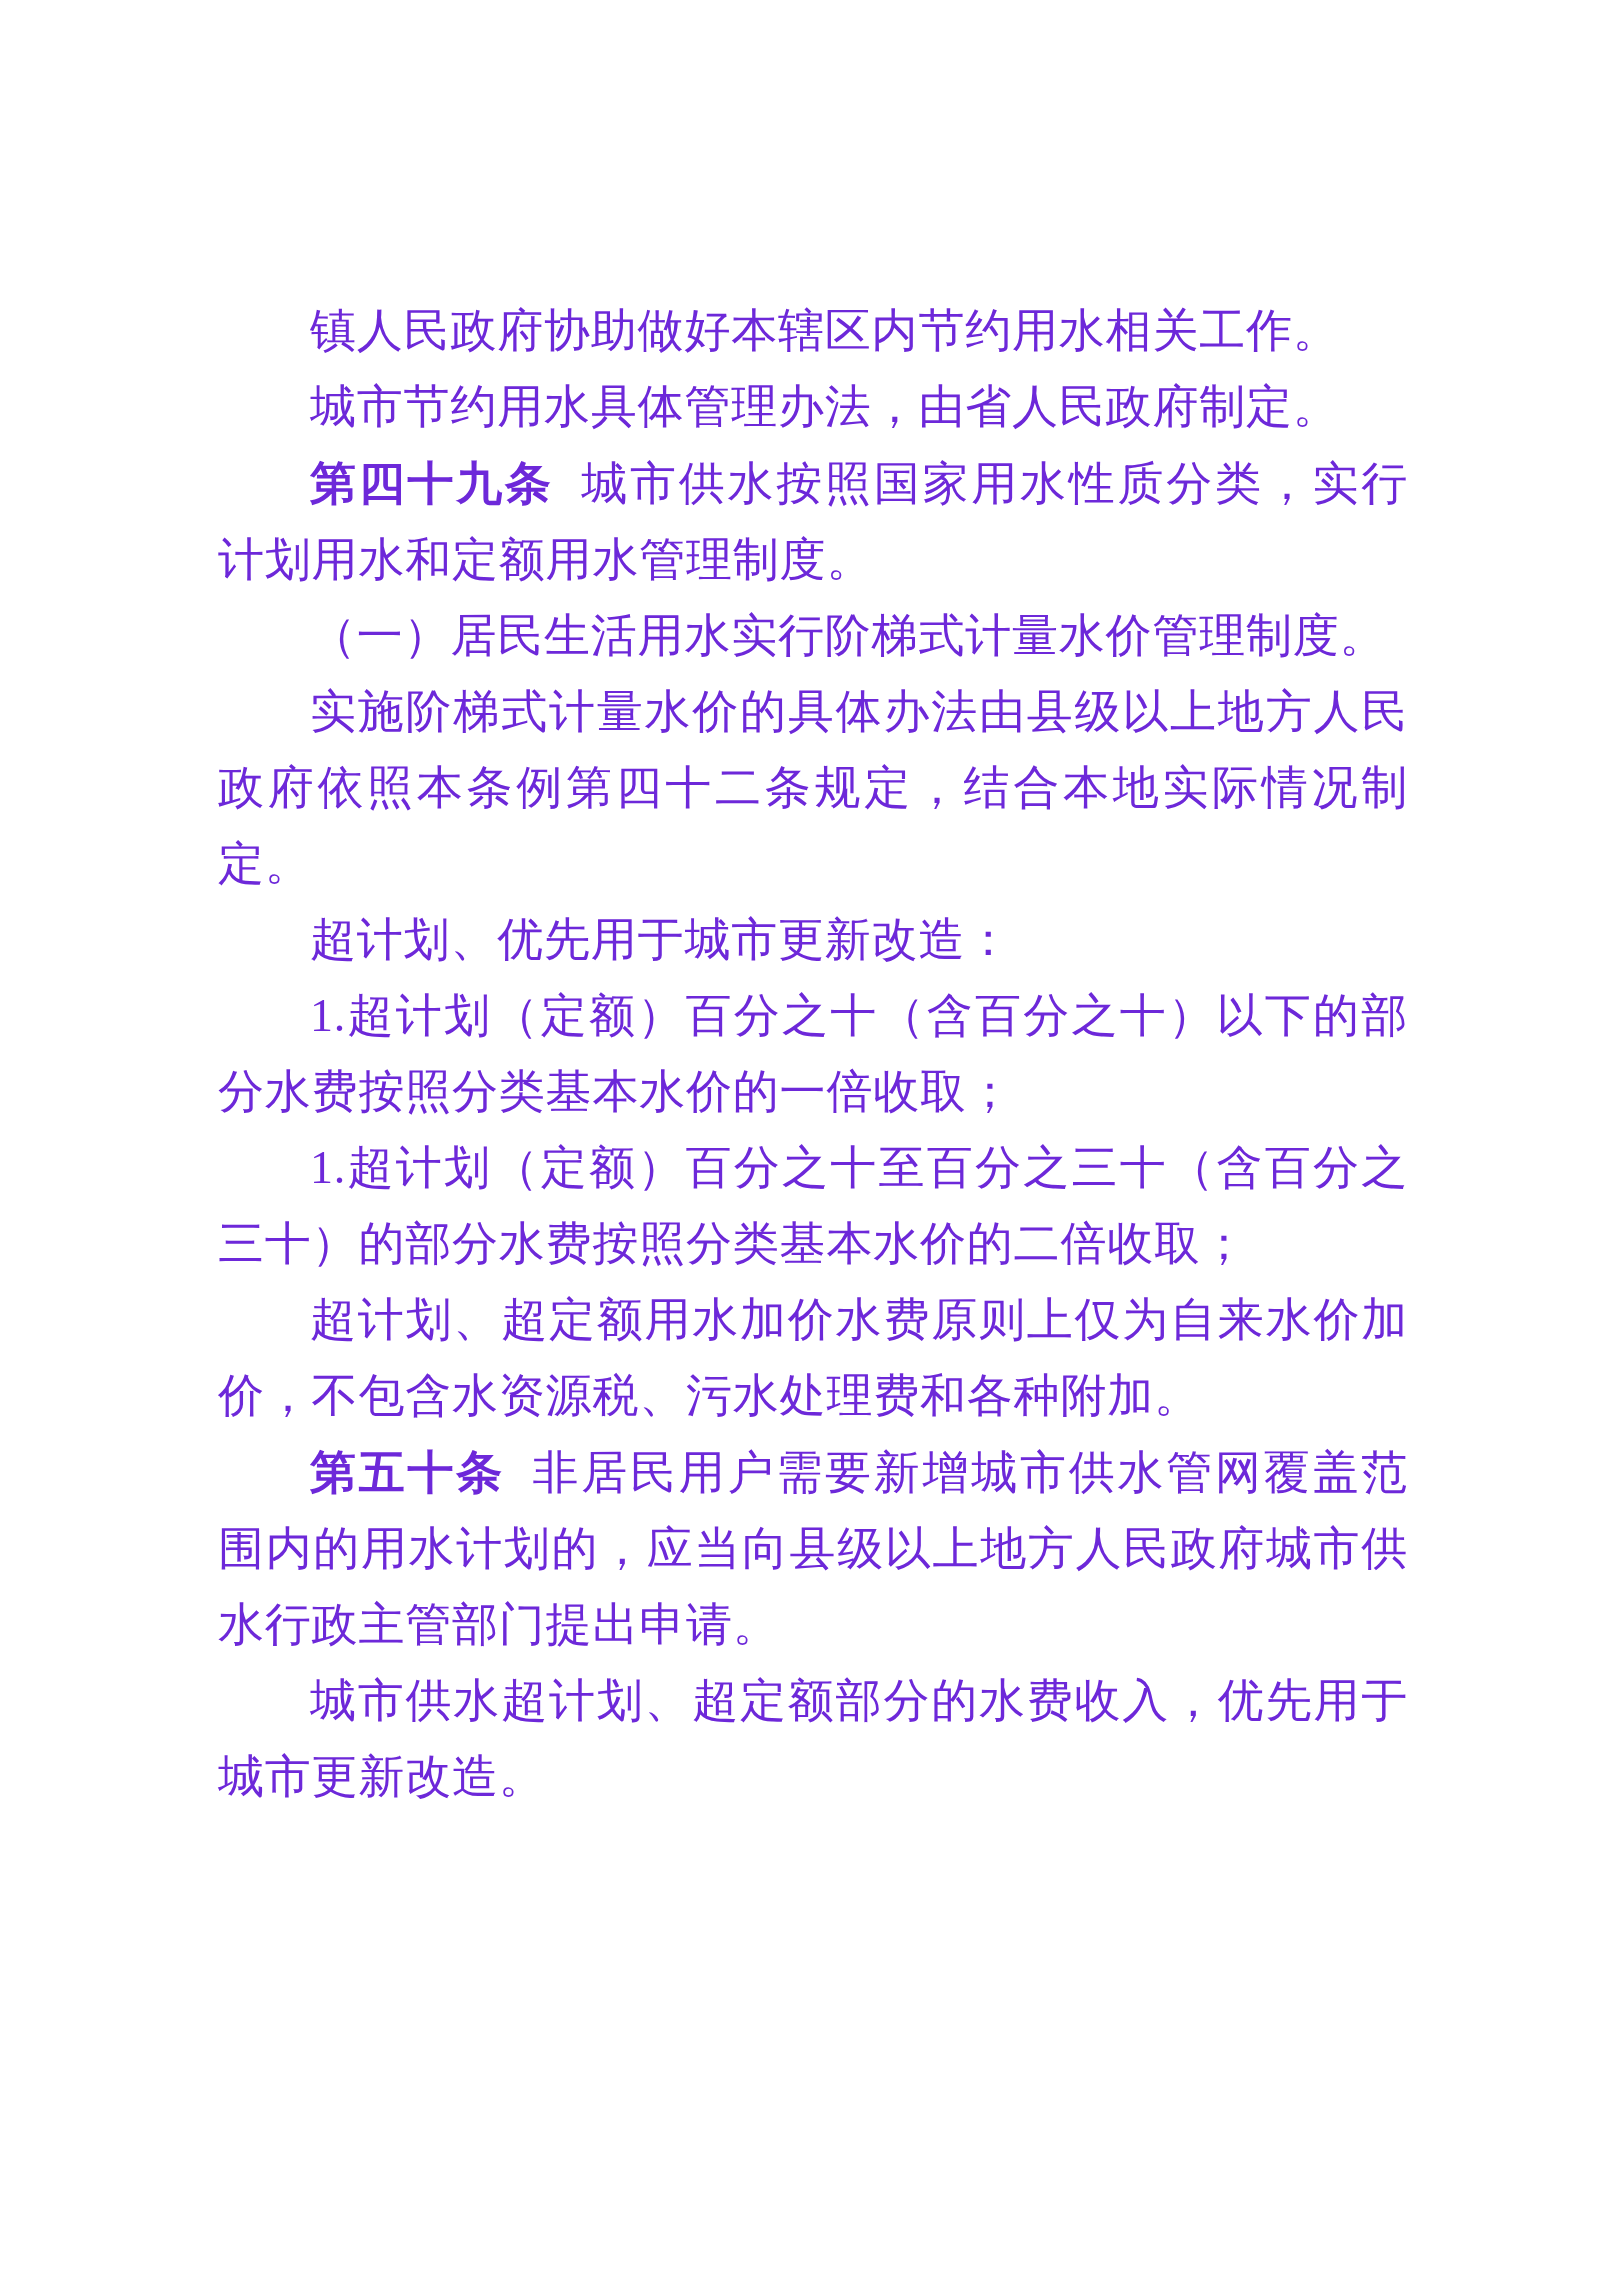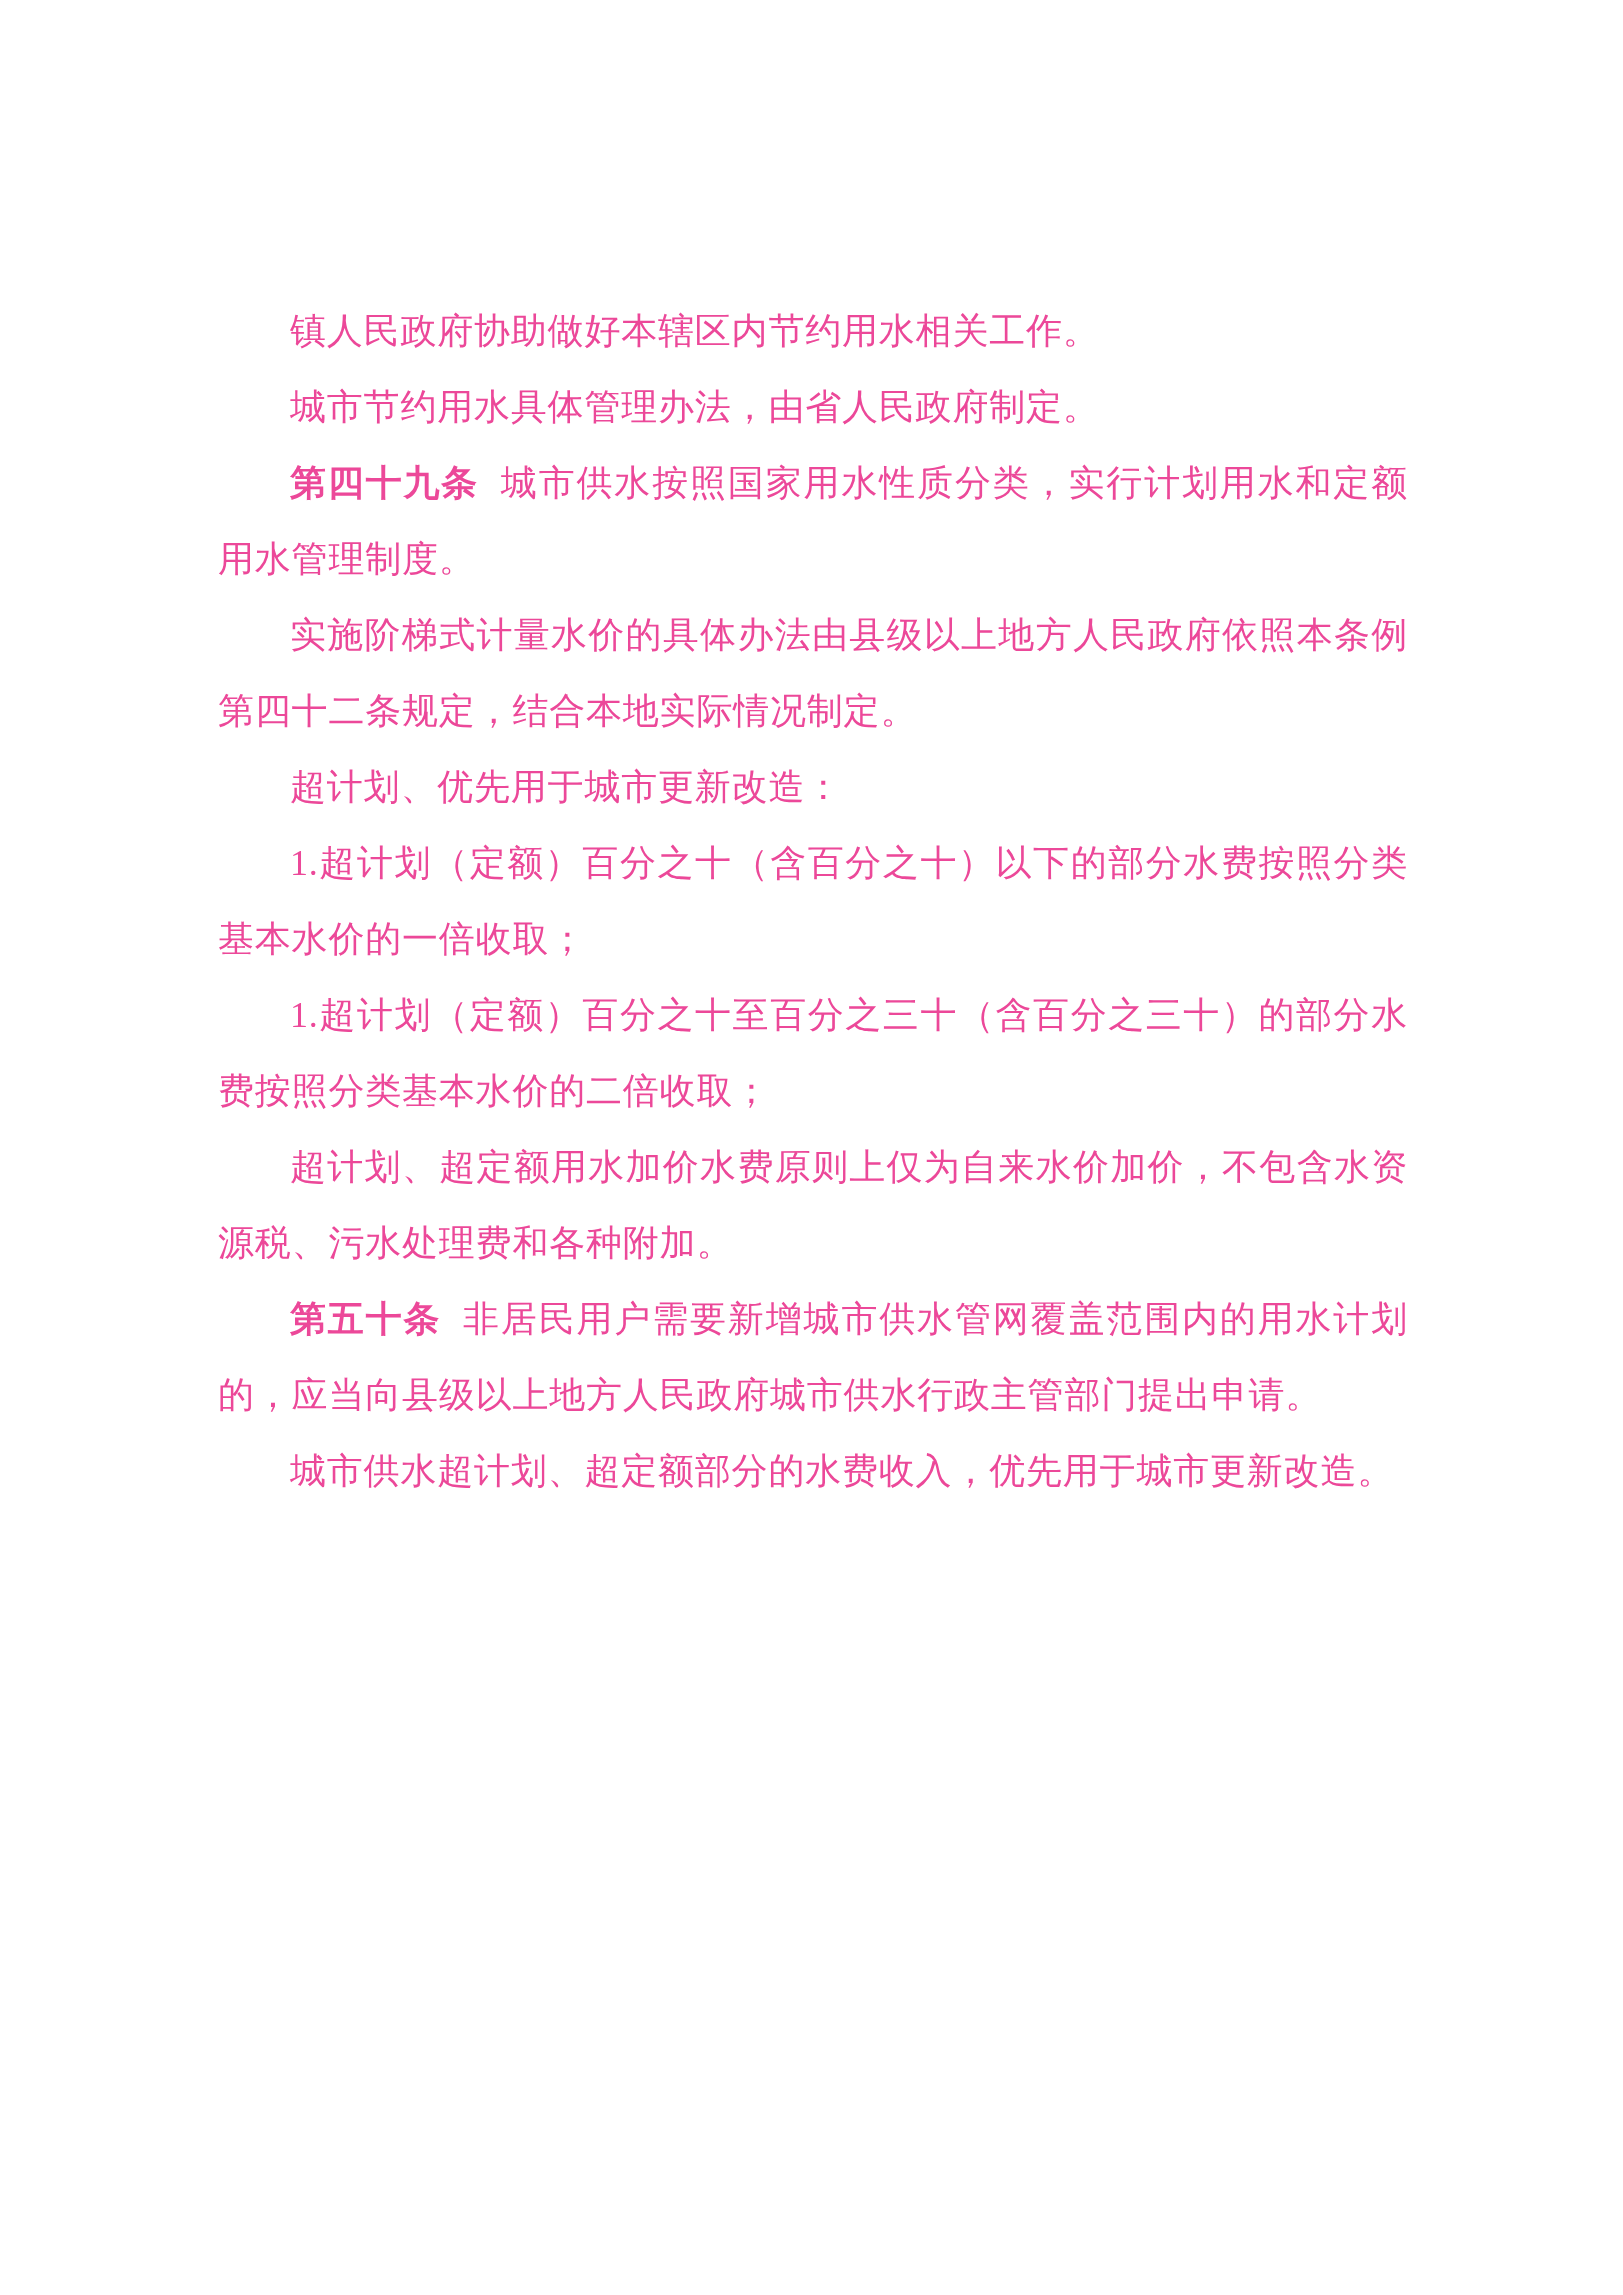--- a/index.html
+++ b/index.html
@@ -12,23 +12,23 @@
     width: 1623px;
     height: 2295px;
     background: #ffffff;
     overflow: hidden;
   }
   .text-block {
     position: absolute;
     left: 218px;
     top: 293px;
     width: 1190px;
-    color: #ec4899;
+    color: #6d28d9;
     font-family: "Liberation Serif", "DejaVu Serif", serif;
-    font-size: 36px;
+    font-size: 46px;
     line-height: 76px;
     text-align: justify;
     text-justify: inter-ideograph;
     letter-spacing: 0.8px;
   }
   .text-block p {
     margin: 0;
     padding: 0;
     text-indent: 2em;
   }
@@ -43,20 +43,21 @@
 
 <div class="page">
   <div class="text-block">
 
     <p><span>镇人民政府协助做好本辖区内节约用水相关工作。</span></p>
 
     <p><span>城市节约用水具体管理办法，由省人民政府制定。</span></p>
 
     <p><span class="term">第四十九条</span><span>城市供水按照国家用水性质分类，实行计划用水和定额用水管理制度。</span></p>
 
+    <p><span>（一）居民生活用水实行阶梯式计量水价管理制度。</span></p>
 
     <p><span>实施阶梯式计量水价的具体办法由县级以上地方人民政府依照本条例第四十二条规定，结合本地实际情况制定。</span></p>
 
 
     <p><span>超计划、优先用于城市更新改造：</span></p>
 
     <p><span>1.超计划（定额）百分之十（含百分之十）以下的部分水费按照分类基本水价的一倍收取；</span></p>
 
     <p><span>1.超计划（定额）百分之十至百分之三十（含百分之三十）的部分水费按照分类基本水价的二倍收取；</span></p>
 

